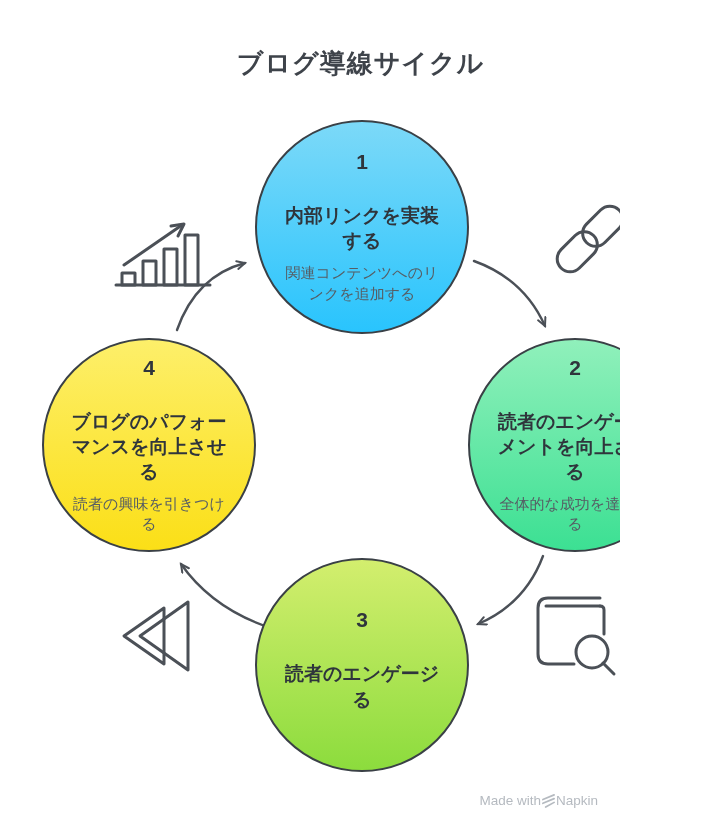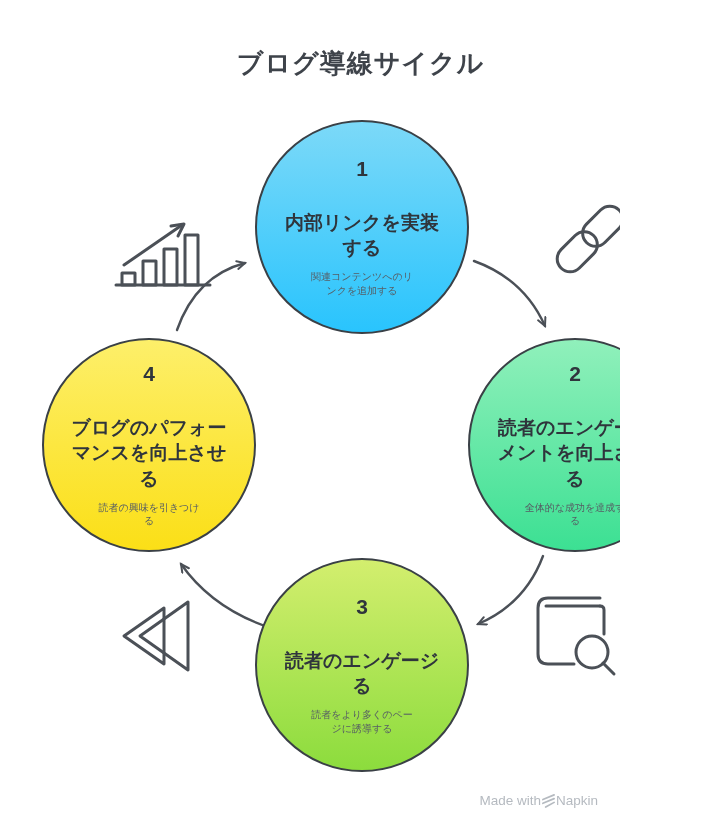--- a/index.html
+++ b/index.html
@@ -19,21 +19,21 @@
   .node-content{
     display:flex;flex-direction:column;align-items:center;justify-content:center;
     text-align:center;width:160px;
   }
   .node-number{font-size:21px;font-weight:bold;color:#2f353c;margin-bottom:13px;}
   .node-title{
     font-size:19px;font-weight:bold;color:#2f353c;line-height:1.32;
     white-space:pre-line;margin-bottom:10px;margin-top:16px;
   }
   .node-desc{
-    font-size:10px;color:#565d64;line-height:1.35;white-space:pre-line;
+    font-size:15px;color:#565d64;line-height:1.35;white-space:pre-line;
   }
   #node-1{left:255px;top:120px;}
   #node-2{left:468px;top:338px;}
   #node-3{left:255px;top:558px;}
   #node-4{left:42px;top:338px;}
   .overlay{position:absolute;left:0;top:0;pointer-events:none;}
   .icon{position:absolute;}
   #icon-growth{left:110px;top:203px;}
   #icon-link{left:548px;top:196px;}
   #icon-book{left:528px;top:592px;}
@@ -119,22 +119,20 @@
       <div class="node-desc">全体的な成功を達成す
 る</div>
     </div>
   </div>
 
   <div class="node" id="node-3" style="background: linear-gradient(rgb(211, 238, 110), rgb(140, 220, 61));">
     <div class="node-content">
       <div class="node-number">3</div>
       <div class="node-title">読者のエンゲージ
 る</div>
-      <div class="node-desc">読者をより多くのペー
-ジに誘導する</div>
     </div>
   </div>
 
   <div class="node" id="node-4" style="background: linear-gradient(rgb(253, 239, 106), rgb(251, 223, 23));">
     <div class="node-content">
       <div class="node-number">4</div>
       <div class="node-title">ブログのパフォー
 マンスを向上させ
 る</div>
       <div class="node-desc">読者の興味を引きつけ

